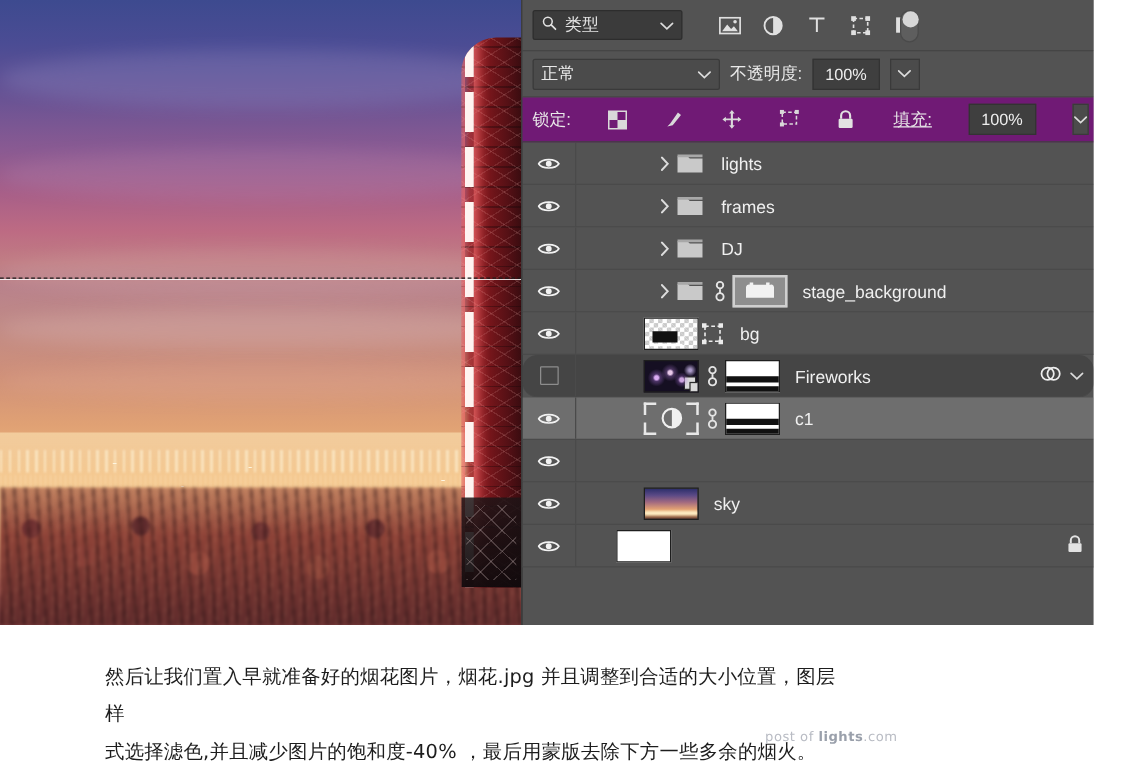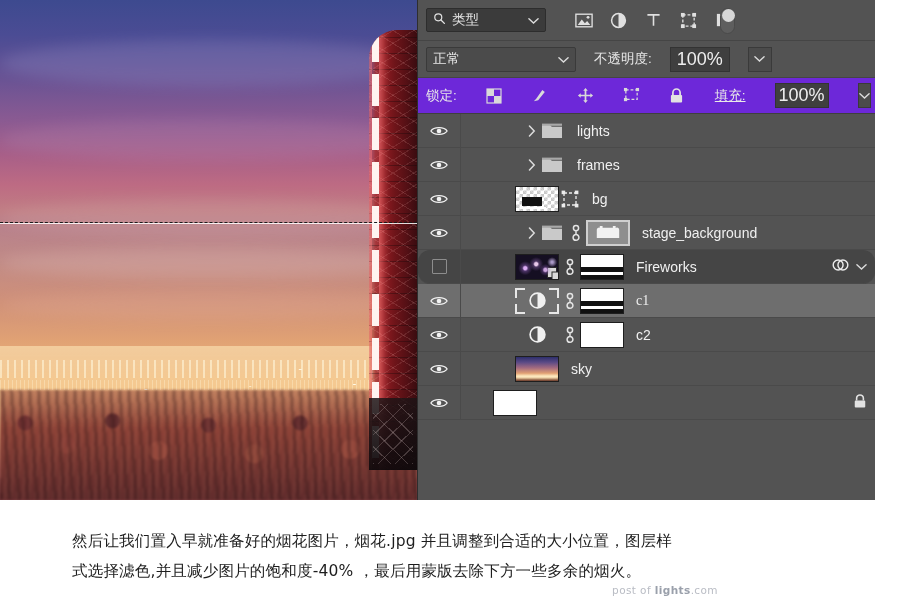--- a/index.html
+++ b/index.html
@@ -164,54 +164,54 @@
     position:absolute; right:140px; top:8px; width:15px; height:26px;
     background:#5e5e5e; border-radius:8px; border:1px solid #4a4a4a;
   }
   .toggle-pill::after{
     content:""; position:absolute; left:1px; top:0px; width:13px; height:13px;
     border-radius:50%; background:#d7d7d7;
   }
 
   
   .blend-row {
-    height:37px; display:flex; align-items:center; padding:0 8px; gap:18px;
+    height:37px; display:flex; align-items:center; padding:0 8px; gap:8px;
     border-bottom:1px solid #454545; background:#535353;
   }
   .combo {
     height:25px; background:#4b4b4b; border:1px solid #3a3a3a; border-radius:2px;
     display:flex; align-items:center; justify-content:space-between;
     padding:0 6px; font-size:13.5px; color:#e9e9e9;
   }
   .blend-combo { width:150px; }
   .field-label { font-size:13.5px; color:#e9e9e9; white-space:nowrap; }
   .num-field {
     height:25px; min-width:54px; background:#3f3f3f; border:1px solid #333;
     display:flex; align-items:center; justify-content:center;
-    font-size:18px; color:#eee; padding:0 6px;
+    font-size:13px; color:#eee; padding:0 6px;
   }
   .mini-arrow {
     height:25px; width:24px; background:#4b4b4b; border:1px solid #3a3a3a;
     display:flex; align-items:center; justify-content:center;
   }
 
   
   .lock-row {
     height:36px; display:flex; align-items:center; padding:0 8px; gap:29px;
-    border-bottom:1px solid #3f3f3f; background:#6d28d9;
+    border-bottom:1px solid #3f3f3f; background:#701a75;
   }
   .lock-ico { width:18px; height:18px; display:flex; align-items:center; justify-content:center; }
 
   
   .layers-list { position:relative; height:386px; overflow:hidden; }
   .layer-row {
     position:relative; height:34px; display:flex; align-items:flex-end;
     border-bottom:1px solid #4a4a4a; background:#535353;
   }
-  .layer-row.selected { background:#6e6e6e;font-family:Liberation Serif, serif; }
+  .layer-row.selected { background:#6e6e6e; }
   .layer-row.dark     { background:#454545;border-radius:12px; }
   .eye-cell {
     width:43px; height:100%; display:flex; align-items:center; justify-content:center;
     border-right:1px solid #4a4a4a; flex:none;
   }
   .eye-cell.active-green { background:#6f8f3f; }
   .eye-box {
     width:15px; height:15px; border:1px solid #8d8d8d; background:transparent; border-radius:1px;
   }
   .row-body { display:flex; align-items:center; height:100%; flex:1; min-width:0; padding-left:6px; }
@@ -272,21 +272,21 @@
     width:44px; height:26px; position:relative; display:flex; align-items:center; justify-content:center; flex:none;
   }
   .adj-sel .brk{ position:absolute; width:10px; height:10px; border:2px solid #e8e8e8; }
   .adj-sel .b1{ left:0; top:0; border-right:none; border-bottom:none; }
   .adj-sel .b2{ right:0; top:0; border-left:none; border-bottom:none; }
   .adj-sel .b3{ left:0; bottom:0; border-right:none; border-top:none; }
   .adj-sel .b4{ right:0; bottom:0; border-left:none; border-top:none; }
 
   
   .caption {
-    position:absolute; left:0; top:500px; width:736px; height:113px; background:#fff;
+    position:absolute; left:0; top:500px; width:736px; height:113px; background:#fff;padding-left:12px;
   }
   .caption p {
     font-family:"DejaVu Sans","Liberation Sans",sans-serif;
     font-size:15.5px; color:#1d1d1d; line-height:30px;
     margin:26px 60px 0 72px; letter-spacing:.2px;
   }
   .watermark {
     position:absolute; right:18px; bottom:17px;
     font-family:"DejaVu Sans","Liberation Sans",sans-serif;
     font-size:10.5px; color:#b9bcc4; letter-spacing:.4px;
@@ -474,20 +474,77 @@
           <span class="folder-ico">
             <svg width="22" height="18" viewBox="0 0 22 18">
               <path d="M1 3 H9 L10.8 4.8 H21 V16 H1 Z" fill="#c9c9c9"></path>
               <rect x="1" y="1.6" width="20" height="2.2" fill="#a8a8a8"></rect>
             </svg>
           </span>
           <span class="layer-name">frames</span>
         </div>
       </div>
 
+      <div class="layer-row">
+        <div class="eye-cell">
+          <svg width="18" height="12" viewBox="0 0 20 13">
+            <path d="M1 6.5 C4 1.5 16 1.5 19 6.5 C16 11.5 4 11.5 1 6.5 Z" fill="none" stroke="#f2f2f2" stroke-width="1.5"></path>
+            <circle cx="10" cy="6.5" r="2.6" fill="#f2f2f2"></circle>
+          </svg>
+        </div>
+        <div class="row-body">
+          <div class="spacer-indent"></div>
+          <span class="disclosure">
+            <svg width="8" height="12" viewBox="0 0 8 12">
+                <path d="M1.5 1 L6.2 6 L1.5 11" fill="none" stroke="#dcdcdc" stroke-width="1.5" stroke-linecap="round"></path>
+              </svg>
+          </span>
+          <span class="folder-ico">
+            <svg width="22" height="18" viewBox="0 0 22 18">
+              <path d="M1 3 H9 L10.8 4.8 H21 V16 H1 Z" fill="#c9c9c9"></path>
+              <rect x="1" y="1.6" width="20" height="2.2" fill="#a8a8a8"></rect>
+            </svg>
+          </span>
+          <span class="layer-name">DJ</span>
+        </div>
+      </div>
+
+      <div class="layer-row">
+        <div class="eye-cell">
+          <svg width="18" height="12" viewBox="0 0 20 13">
+            <path d="M1 6.5 C4 1.5 16 1.5 19 6.5 C16 11.5 4 11.5 1 6.5 Z" fill="none" stroke="#f2f2f2" stroke-width="1.5"></path>
+            <circle cx="10" cy="6.5" r="2.6" fill="#f2f2f2"></circle>
+          </svg>
+        </div>
+        <div class="row-body">
+          <div class="spacer-indent"></div>
+          <span class="disclosure">
+            <svg width="8" height="12" viewBox="0 0 8 12">
+                <path d="M1.5 1 L6.2 6 L1.5 11" fill="none" stroke="#dcdcdc" stroke-width="1.5" stroke-linecap="round"></path>
+              </svg>
+          </span>
+          <span class="folder-ico">
+            <svg width="22" height="18" viewBox="0 0 22 18">
+              <path d="M1 3 H9 L10.8 4.8 H21 V16 H1 Z" fill="#c9c9c9"></path>
+              <rect x="1" y="1.6" width="20" height="2.2" fill="#a8a8a8"></rect>
+            </svg>
+          </span>
+          <span class="link-ico">
+            <svg width="12" height="20" viewBox="0 0 12 20">
+              <path d="M6 2.5 a2.6 2.6 0 1 1 0 5.2 a2.6 2.6 0 1 1 0 -5.2 M6 11.5 a2.9 2.9 0 1 1 0 5.8 a2.9 2.9 0 1 1 0 -5.8 M6 7.7 V11.5" fill="none" stroke="#e4e4e4" stroke-width="1.5"></path>
+            </svg>
+          </span>
+          <span class="mask-thumb" style="background:#8e8e8e;border:2px solid #cfcfcf;display:flex;align-items:center;justify-content:center;">
+            <svg width="28" height="15" viewBox="0 0 30 16">
+              <path d="M3 14 V5 a2.4 2.4 0 0 1 3.2 -2.2 V1 h3 v2 h11 v-2 h3 v2.2 A2.4 2.4 0 0 1 27 5 v9 Z" fill="#f2f2f2"></path>
+            </svg>
+          </span>
+          <span class="layer-name">stage_background</span>
+        </div>
+      </div>
 
       <div class="layer-row">
         <div class="eye-cell">
           <svg width="18" height="12" viewBox="0 0 20 13">
             <path d="M1 6.5 C4 1.5 16 1.5 19 6.5 C16 11.5 4 11.5 1 6.5 Z" fill="none" stroke="#f2f2f2" stroke-width="1.5"></path>
             <circle cx="10" cy="6.5" r="2.6" fill="#f2f2f2"></circle>
           </svg>
         </div>
         <div class="row-body">
           <div class="spacer-indent" style="width:48px;"></div>
@@ -503,54 +560,20 @@
                 <rect x="14.8" y="1.6" width="3.6" height="3.6" fill="#ececec"></rect>
                 <rect x="1.6" y="14.8" width="3.6" height="3.6" fill="#ececec"></rect>
                 <rect x="14.8" y="14.8" width="3.6" height="3.6" fill="#ececec"></rect>
               </svg>
             </span>
           </span>
           <span class="layer-name">bg</span>
         </div>
       </div>
 
-      <div class="layer-row">
-        <div class="eye-cell">
-          <svg width="18" height="12" viewBox="0 0 20 13">
-            <path d="M1 6.5 C4 1.5 16 1.5 19 6.5 C16 11.5 4 11.5 1 6.5 Z" fill="none" stroke="#f2f2f2" stroke-width="1.5"></path>
-            <circle cx="10" cy="6.5" r="2.6" fill="#f2f2f2"></circle>
-          </svg>
-        </div>
-        <div class="row-body">
-          <div class="spacer-indent"></div>
-          <span class="disclosure">
-            <svg width="8" height="12" viewBox="0 0 8 12">
-                <path d="M1.5 1 L6.2 6 L1.5 11" fill="none" stroke="#dcdcdc" stroke-width="1.5" stroke-linecap="round"></path>
-              </svg>
-          </span>
-          <span class="folder-ico">
-            <svg width="22" height="18" viewBox="0 0 22 18">
-              <path d="M1 3 H9 L10.8 4.8 H21 V16 H1 Z" fill="#c9c9c9"></path>
-              <rect x="1" y="1.6" width="20" height="2.2" fill="#a8a8a8"></rect>
-            </svg>
-          </span>
-          <span class="link-ico">
-            <svg width="12" height="20" viewBox="0 0 12 20">
-              <path d="M6 2.5 a2.6 2.6 0 1 1 0 5.2 a2.6 2.6 0 1 1 0 -5.2 M6 11.5 a2.9 2.9 0 1 1 0 5.8 a2.9 2.9 0 1 1 0 -5.8 M6 7.7 V11.5" fill="none" stroke="#e4e4e4" stroke-width="1.5"></path>
-            </svg>
-          </span>
-          <span class="mask-thumb" style="background:#8e8e8e;border:2px solid #cfcfcf;display:flex;align-items:center;justify-content:center;">
-            <svg width="28" height="15" viewBox="0 0 30 16">
-              <path d="M3 14 V5 a2.4 2.4 0 0 1 3.2 -2.2 V1 h3 v2 h11 v-2 h3 v2.2 A2.4 2.4 0 0 1 27 5 v9 Z" fill="#f2f2f2"></path>
-            </svg>
-          </span>
-          <span class="layer-name">stage_background</span>
-        </div>
-      </div>
-
 
       <div class="layer-row dark">
         <div class="eye-cell">
           <span class="eye-box"></span>
         </div>
         <div class="row-body">
           <div class="spacer-indent" style="width:48px;"></div>
           <span class="thumb fw-thumb">
             <span class="smart-badge">
               <svg width="15" height="15" viewBox="0 0 15 15">
@@ -611,36 +634,20 @@
         </div>
       </div>
 
       <div class="layer-row">
         <div class="eye-cell">
           <svg width="18" height="12" viewBox="0 0 20 13">
             <path d="M1 6.5 C4 1.5 16 1.5 19 6.5 C16 11.5 4 11.5 1 6.5 Z" fill="none" stroke="#f2f2f2" stroke-width="1.5"></path>
             <circle cx="10" cy="6.5" r="2.6" fill="#f2f2f2"></circle>
           </svg>
         </div>
-        <div class="row-body">
-          <div class="spacer-indent" style="width:48px;"></div>
-          <span class="adj-sel">
-            <svg width="19" height="19" viewBox="0 0 18 18">
-              <circle cx="9" cy="9" r="7" fill="none" stroke="#f0f0f0" stroke-width="1.6"></circle>
-              <path d="M9 2 A7 7 0 0 1 9 16 Z" fill="#f0f0f0"></path>
-            </svg>
-          </span>
-          <span class="link-ico">
-            <svg width="12" height="20" viewBox="0 0 12 20">
-              <path d="M6 2.5 a2.6 2.6 0 1 1 0 5.2 a2.6 2.6 0 1 1 0 -5.2 M6 11.5 a2.9 2.9 0 1 1 0 5.8 a2.9 2.9 0 1 1 0 -5.8 M6 7.7 V11.5" fill="none" stroke="#e4e4e4" stroke-width="1.5"></path>
-            </svg>
-          </span>
-          <span class="mask-thumb"></span>
-          <span class="layer-name">c2</span>
-        </div>
       </div>
 
       <div class="layer-row">
         <div class="eye-cell">
           <svg width="18" height="12" viewBox="0 0 20 13">
             <path d="M1 6.5 C4 1.5 16 1.5 19 6.5 C16 11.5 4 11.5 1 6.5 Z" fill="none" stroke="#f2f2f2" stroke-width="1.5"></path>
             <circle cx="10" cy="6.5" r="2.6" fill="#f2f2f2"></circle>
           </svg>
         </div>
         <div class="row-body">

